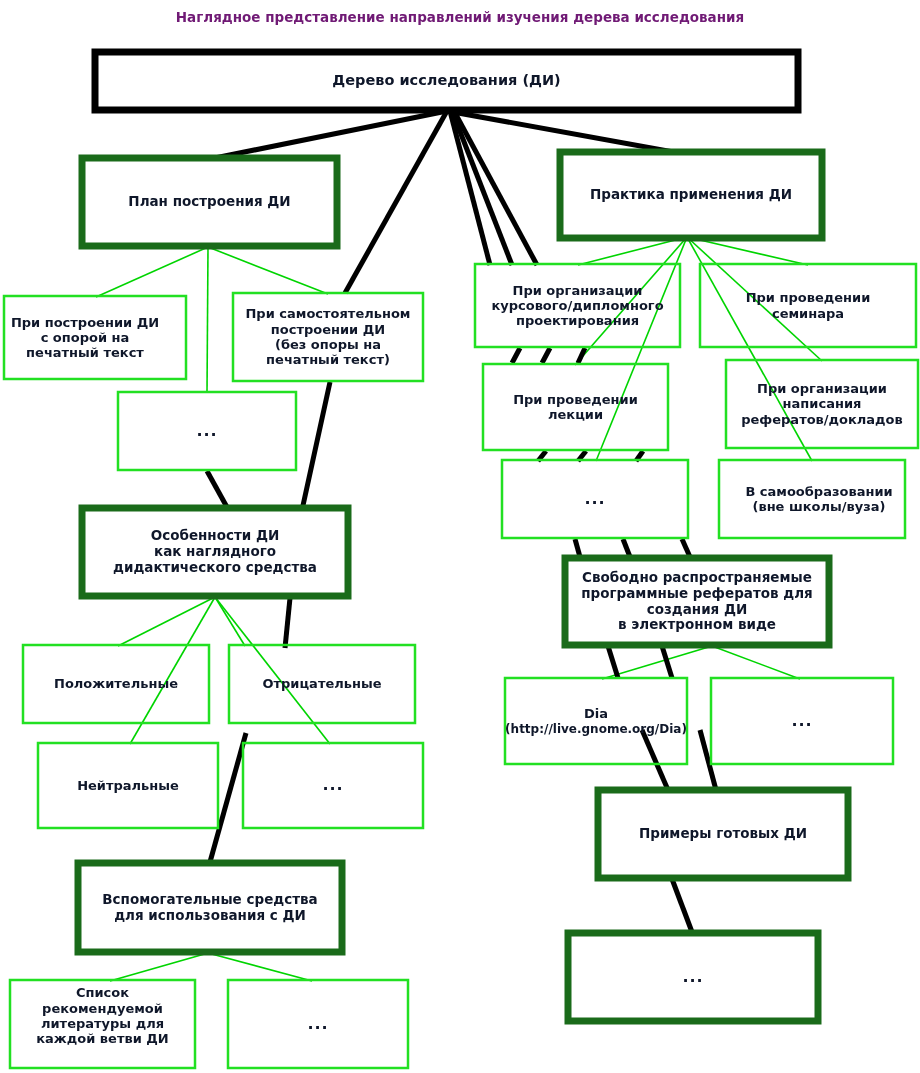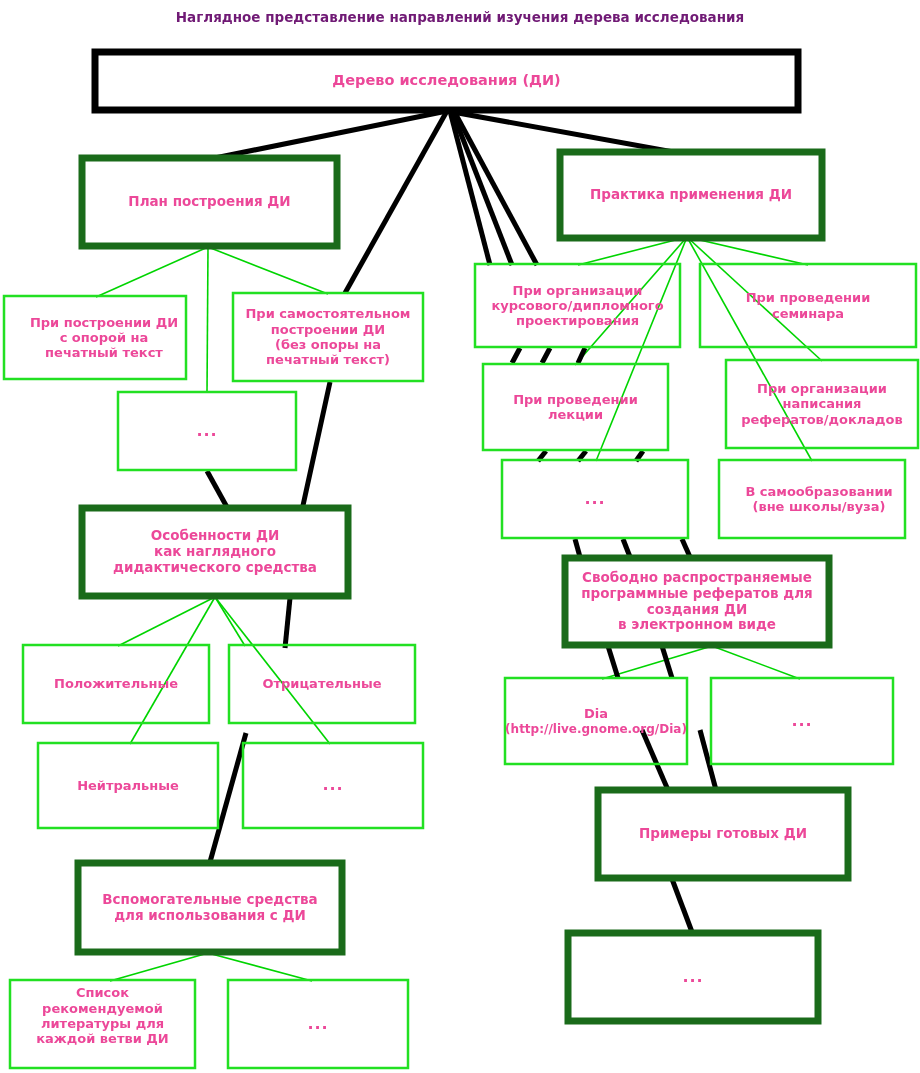--- a/index.html
+++ b/index.html
@@ -51,21 +51,21 @@
     stroke: #22e022;
     stroke-width: 2.5;
   }
   .node-label {
     position: absolute;
     display: flex;
     flex-direction: column;
     align-items: center;
     justify-content: center;
     text-align: center;
-    color: #ec4899;
+    color: #0f172a;
     font-weight: bold;
     line-height: 1.18;
     pointer-events: none;
   }
   .node-label span { display: block; white-space: nowrap; }
   .lbl-root { font-size: 14.5px; }
   .lbl-major { font-size: 13.5px; }
   .lbl-minor { font-size: 13px; }
   .lbl-dots { font-size: 16px; letter-spacing: 1px; }
   #page-title {
@@ -162,21 +162,21 @@
   <div id="labels-layer">
       <div class="node-label lbl-root" style="left: 95px; top: 52px; width: 703px; height: 58px;">
         <span>Дерево исследования (ДИ)</span>
       </div>
       <div class="node-label lbl-major" style="left: 82px; top: 158px; width: 255px; height: 88px;">
         <span>План построения ДИ</span>
       </div>
       <div class="node-label lbl-major" style="left: 560px; top: 152px; width: 262px; height: 86px;">
         <span>Практика применения ДИ</span>
       </div>
-      <div class="node-label lbl-minor" style="left: 4px; top: 296px; width: 162px; height: 83px; padding-left: 19px;">
+      <div class="node-label lbl-minor" style="left: 4px; top: 296px; width: 162px; height: 83px;">
         <span>При построении ДИ</span>
         <span>с опорой на</span>
         <span>печатный текст</span>
       </div>
       <div class="node-label lbl-minor" style="left: 233px; top: 293px; width: 190px; height: 88px;">
         <span>При самостоятельном</span>
         <span>построении ДИ</span>
         <span>(без опоры на</span>
         <span>печатный текст)</span>
       </div>

